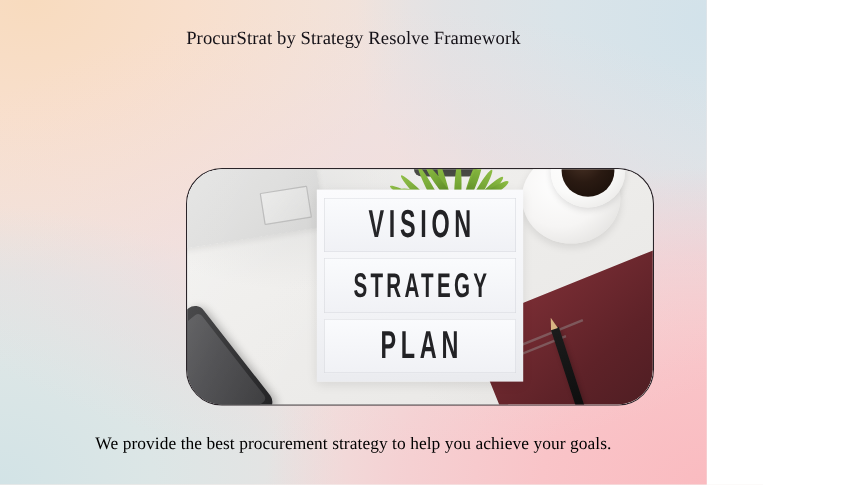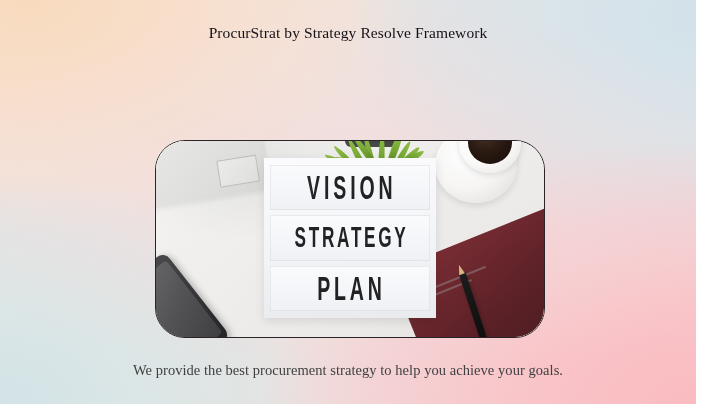--- a/index.html
+++ b/index.html
@@ -6,21 +6,21 @@
 
   html, body {
     width:709px; height:404px;
     overflow:hidden;
     font-family:"Liberation Serif", serif;
   }
 
   
   #banner {
     position:relative;
-    width:696px; height:404px;
+    width:589px; height:404px;
     overflow:hidden;
     background:#EEE3E0;
   }
   .bg-layer { position:absolute; inset:0; }
 
   
   .bg-peach {
     background:radial-gradient(ellipse 70% 75% at 4% 0%,
       #F8DBBE 0%, #F8DFCC 32%, rgba(248,225,208,0.55) 58%, rgba(248,225,208,0) 78%);
   }
@@ -63,21 +63,21 @@
     letter-spacing:-0.1px;
     color:#100D12;
     padding:0 60px;
   }
   .subtitle {
     position:absolute; bottom:25px; left:0; right:0;
     text-align:center;
     font-size:14.5px;
     font-weight:400;
     letter-spacing:0.05px;
-    color:#404040;
+    color:#000000;
   }
 
   
   #photo-card {
     position:absolute;
     left:155px; top:140px;
     width:390px; height:198px;
     border-radius:30px;
     border:1.4px solid #2A2429;
     overflow:hidden;

